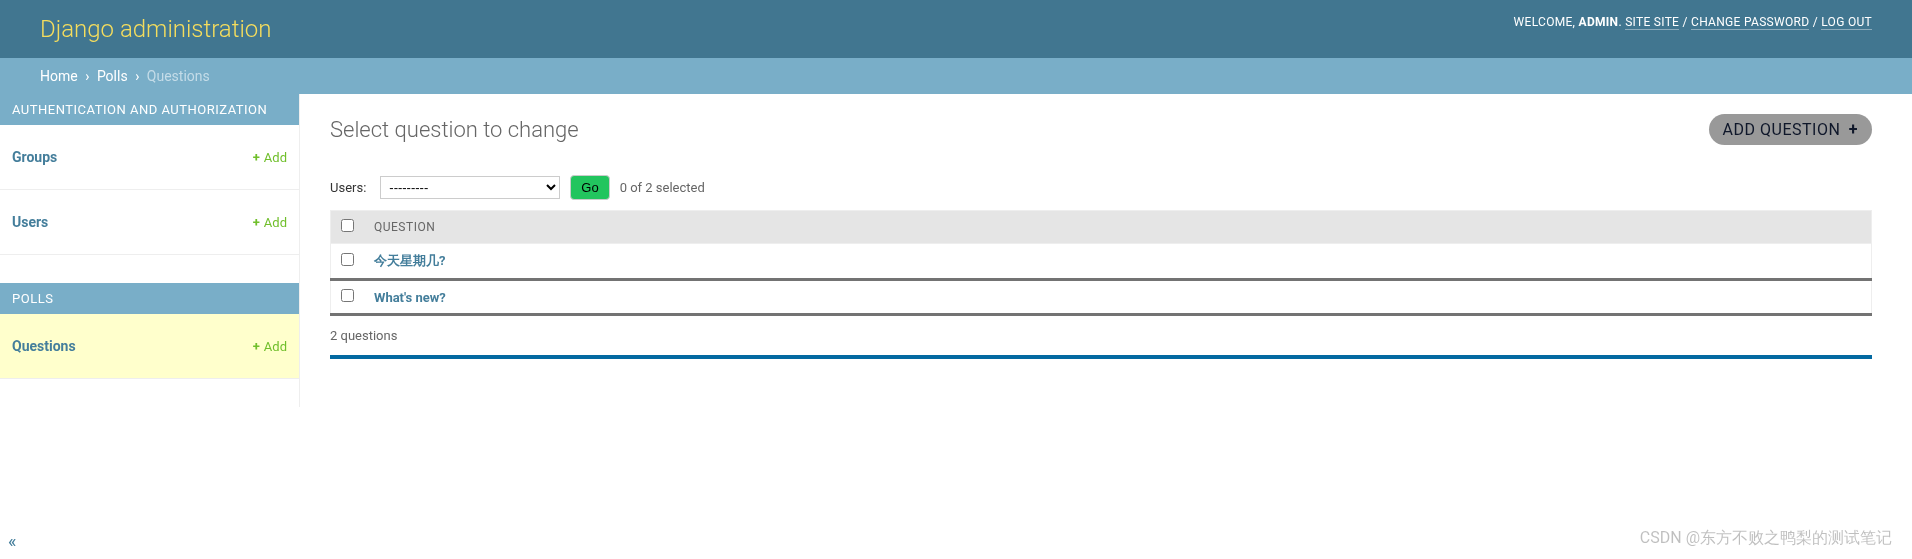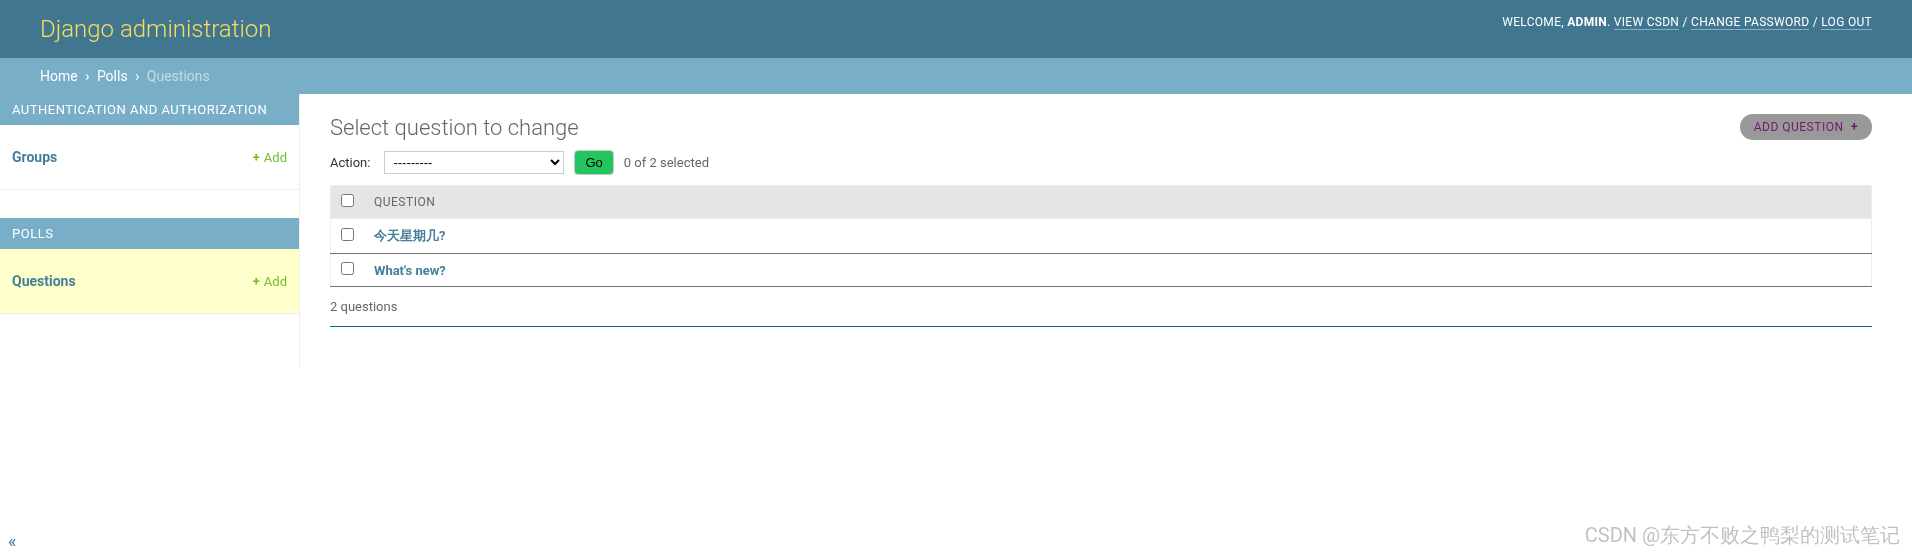--- a/index.html
+++ b/index.html
@@ -29,59 +29,59 @@
 .module table { width: 100%; border-collapse: collapse; }
 .module table tr { border-bottom: 1px solid #eee; }
 .module table tr.current { background: #ffffcc; }
 .module table th { text-align: left; padding: 8px 12px; font-weight: 400; }
 .module table th a { color: #447e9b; font-size: 14px; font-weight: bold; }
 .module table td { text-align: right; padding: 24px 12px; white-space: nowrap; }
 .addlink { color: #70bf2b; font-size: 13px; }
 .addlink::before { content: "+"; font-weight: bold; margin-right: 4px; color: #70bf2b; }
 
 
-.content-header { display: flex; justify-content: space-between; align-items: center; }
+.content-header { display: flex; justify-content: space-between; align-items: center; margin-bottom: 20px; }
 .content-header h1 { font-size: 22px; font-weight: 300; color: #666; }
 .object-tools { }
-.object-tools a { display: inline-block; background: #999; color: #701a75; padding: 6px 14px; border-radius: 20px; font-size: 12px; font-weight: 400; text-transform: uppercase; letter-spacing: 0.5px; text-align: right; }
+.object-tools a { display: inline-block; background: #999; color: #0f172a; padding: 6px 14px; border-radius: 20px; font-size: 16px; font-weight: 400; text-transform: uppercase; letter-spacing: 0.5px; text-align: right; }
 .object-tools a::after { content: " +"; font-weight: bold; padding-left: 4px; }
 
 
 .actions { padding: 10px 0; display: flex; align-items: center; gap: 10px; font-size: 13px; color: #333; }
 .actions label { margin-right: 4px; }
 .actions select { padding: 2px 4px; min-width: 180px; border: 1px solid #ccc; background: #fff; font-size: 13px; }
 .actions button { padding: 4px 10px; border: 1px solid #ccc; border-radius: 4px; background: #22c55e; cursor: pointer; font-size: 13px; }
 .action-counter { color: #666; }
 
 
 #result_list { width: 100%; border-collapse: collapse; border: 1px solid #eee; }
 #result_list thead th { background: #e5e5e5; border-bottom: 1px solid #eee; padding: 8px 10px; text-align: left; font-size: 12px; color: #666; text-transform: uppercase; font-weight: 400; letter-spacing: 0.5px; }
 #result_list thead th.checkbox-col { width: 28px; }
-#result_list tbody td, #result_list tbody th { padding: 8px 10px; border-bottom: 1px solid #737373; text-align: left; font-size: 13px; }
+#result_list tbody td, #result_list tbody th { padding: 8px 10px; border-bottom: 3px solid #737373; text-align: left; font-size: 13px; }
 #result_list tbody th a { color: #447e9b; font-weight: bold; }
 #result_list input[type=checkbox] { cursor: pointer; }
 
-.paginator { padding: 12px 0; color: #666; font-size: 13px; border-bottom: 1px solid #0369a1; }
+.paginator { padding: 12px 0; color: #666; font-size: 13px; border-bottom: 4px solid #0369a1; }
 
 
 #toggle-nav { position: fixed; left: 8px; bottom: 8px; color: #447e9b; font-size: 18px; cursor: pointer; }
 
 
-#watermark { position: fixed; right: 12px; bottom: 10px; color: rgba(0,0,0,0.25); font-size: 20px; pointer-events: none; }
+#watermark { position: fixed; right: 20px; bottom: 10px; color: rgba(0,0,0,0.25); font-size: 16px; pointer-events: none; }
 </style>
 </head>
 <body>
 
 <div id="header">
   <div id="branding">
     <h1><a href="#" style="color:#f5dd5d">Django administration</a></h1>
   </div>
   <div id="user-tools">
     <span>WELCOME, </span><strong>ADMIN</strong><span>. </span>
-    <a href="#">VIEW CSDN</a>
+    <a href="#">SITE SITE</a>
     <span> / </span>
     <a href="#">CHANGE PASSWORD</a>
     <span> / </span>
     <a href="#">LOG OUT</a>
   </div>
 </div>
 
 <div class="breadcrumbs">
   <a href="#">Home</a>
   <span class="sep">›</span>
@@ -91,20 +91,24 @@
 </div>
 
 <div id="content-wrapper">
   <div id="sidebar">
     <div class="module">
       <h2>AUTHENTICATION AND AUTHORIZATION</h2>
       <table>
         <tbody>
             <tr>
           <th><a href="#">Groups</a></th>
+          <td><a href="#" class="addlink">Add</a></td>
+        </tr>
+        <tr>
+          <th><a href="#">Users</a></th>
           <td><a href="#" class="addlink">Add</a></td>
         </tr>
       </tbody>
         </table>
     </div>
     <div class="module">
       <h2>POLLS</h2>
       <table>
         <tbody>
             <tr class="current">
@@ -118,21 +122,21 @@
 
   <div id="main">
     <div class="content-header">
       <h1>Select question to change</h1>
       <div class="object-tools">
         <a href="#">ADD QUESTION</a>
       </div>
     </div>
 
     <div class="actions">
-      <label>Action:</label>
+      <label>Users:</label>
       <select>
         <option>---------</option>
       </select>
       <button type="button">Go</button>
       <span class="action-counter">0 of 2 selected</span>
     </div>
 
     <table id="result_list">
       <thead>
         <tr>

